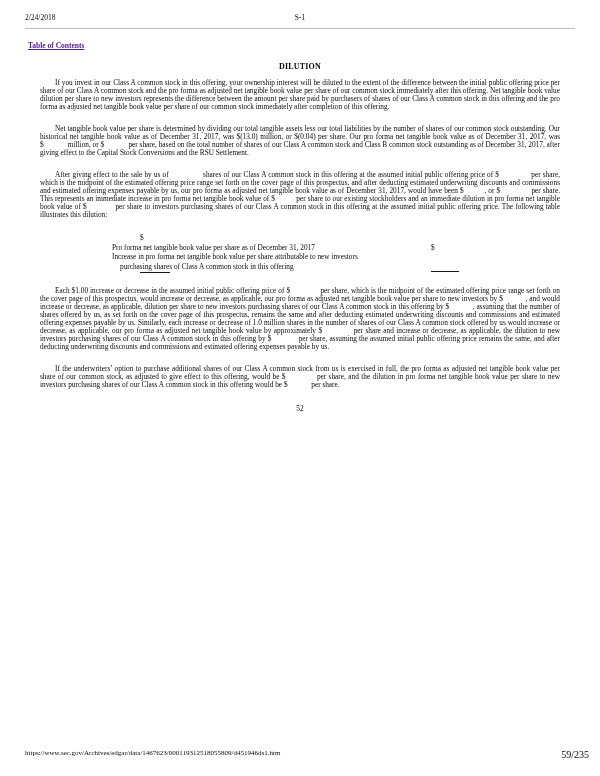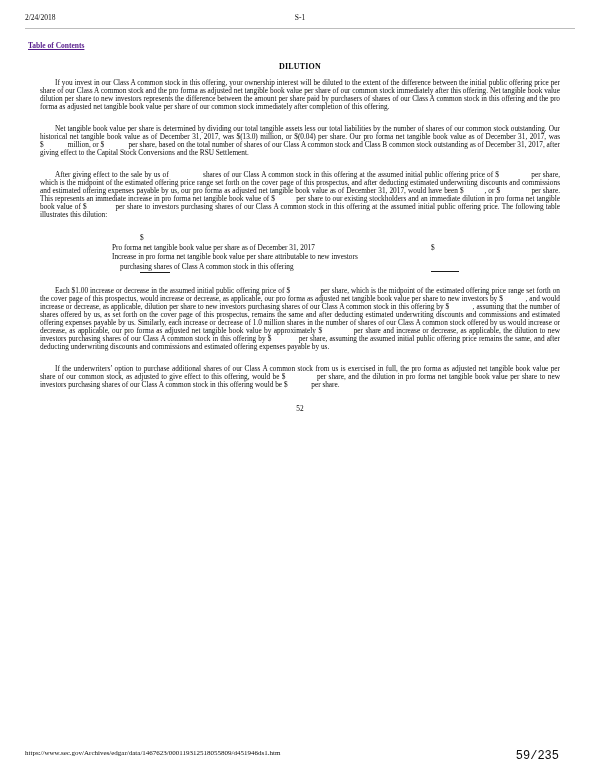--- a/index.html
+++ b/index.html
@@ -6,21 +6,21 @@
   .page{
     position:relative;width:600px;height:776px;background:#ffffff;
     font-family:"Liberation Serif","DejaVu Serif",serif;color:#0a0a0a;
     overflow:hidden;margin:0 auto;
   }
   
   .hdr-date{position:absolute;top:13px;left:25px;font-size:7.5px;}
   .hdr-doc{position:absolute;top:13px;left:0;width:100%;text-align:center;font-size:7.5px;}
   .hdr-rule{position:absolute;top:28px;left:25px;width:550px;border-top:1px solid #bdbdbd;height:0;}
   .ftr-url{position:absolute;top:749px;left:25px;font-size:7px;}
-  .ftr-pages{position:absolute;top:749px;right:41px;font-size:12px;font-family:Liberation Mono, monospace;}
+  .ftr-pages{position:absolute;top:749px;right:11px;font-size:10px;}
   
   .toc-link{position:absolute;top:41px;left:28px;font-size:7.5px;font-weight:bold;
             color:#551a8b;text-decoration:underline;cursor:pointer;}
   .sec-title{position:absolute;top:62px;left:0;width:100%;text-align:center;
              font-size:8px;font-weight:bold;letter-spacing:.2px;}
   
   .content{position:absolute;top:79px;left:40px;width:520px;}
   .para{font-size:7.3px;line-height:8px;text-align:justify;text-indent:15px;
         margin:0 0 14px 0;}
   

